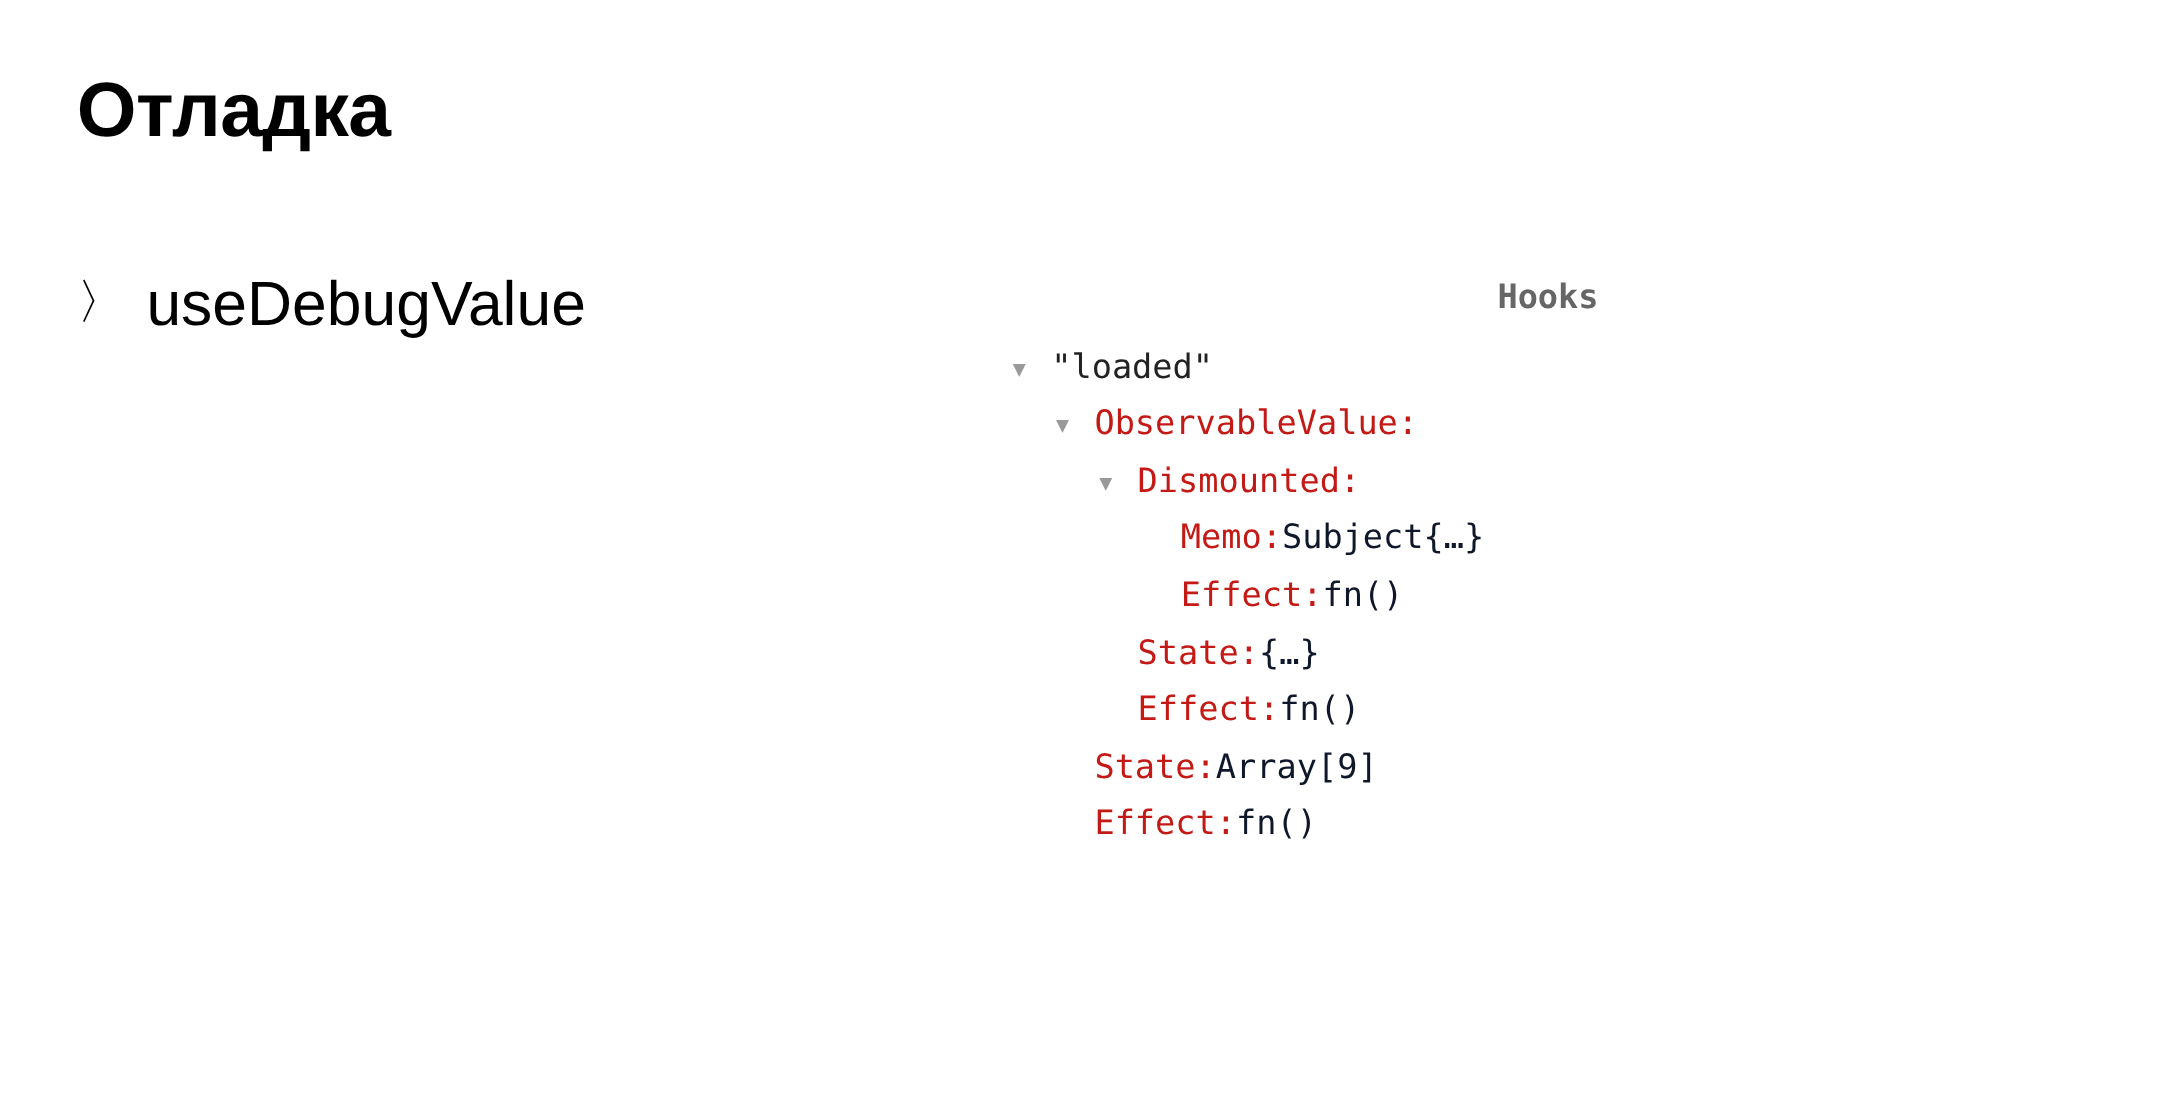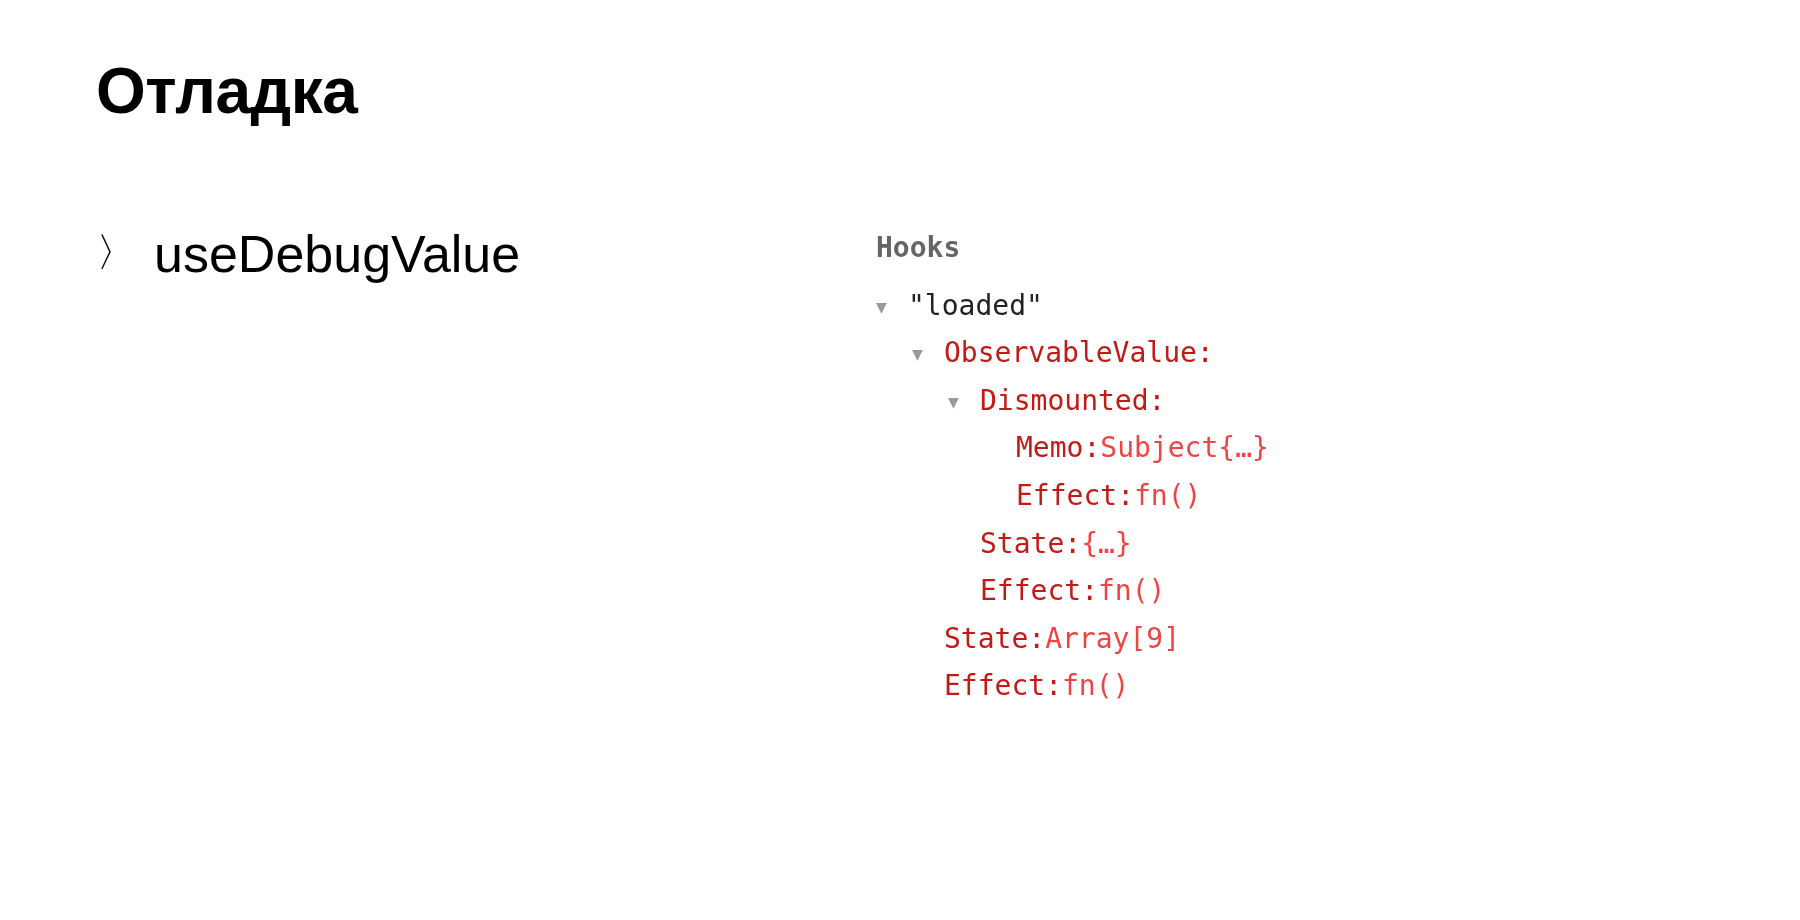--- a/index.html
+++ b/index.html
@@ -9,21 +9,21 @@
     }
     body {
       width: 1800px;
       height: 920px;
       background: #ffffff;
       font-family: -apple-system, BlinkMacSystemFont, "Segoe UI", Helvetica, Arial, sans-serif;
       position: relative;
       overflow: hidden;
     }
     .slide {
-      padding: 54px 96px;
+      padding: 54px 64px;
       display: flex;
       flex-direction: column;
       height: 100%;
     }
     .title {
       font-size: 64px;
       font-weight: 700;
       color: #000;
       margin-bottom: 96px;
       letter-spacing: -0.5px;
@@ -57,20 +57,21 @@
       flex: 1;
       font-family: "SFMono-Regular", Consolas, "DejaVu Sans Mono", Menlo, monospace;
       font-size: 28px;
       line-height: 1.7;
       color: #333;
     }
     .hooks-label {
       color: #666;
       font-weight: 700;
       margin-bottom: 10px;
+      text-align: center;
     }
     .tree-row {
       white-space: pre;
       display: flex;
       align-items: baseline;
     }
     .indent {
       display: inline-block;
     }
     .indent-0 { width: 0px; }
@@ -90,21 +91,21 @@
       display: inline-block;
       width: 32px;
     }
     .key {
       color: #c41a16;
     }
     .val-str {
       color: #222;
     }
     .val-obj {
-      color: #ef4444;
+      color: #0f172a;
     }
   </style>
 </head>
 <body>
 
 <div class="slide">
   <h1 class="title">Отладка</h1>
 
   <div class="content">
     <div class="left-col">

